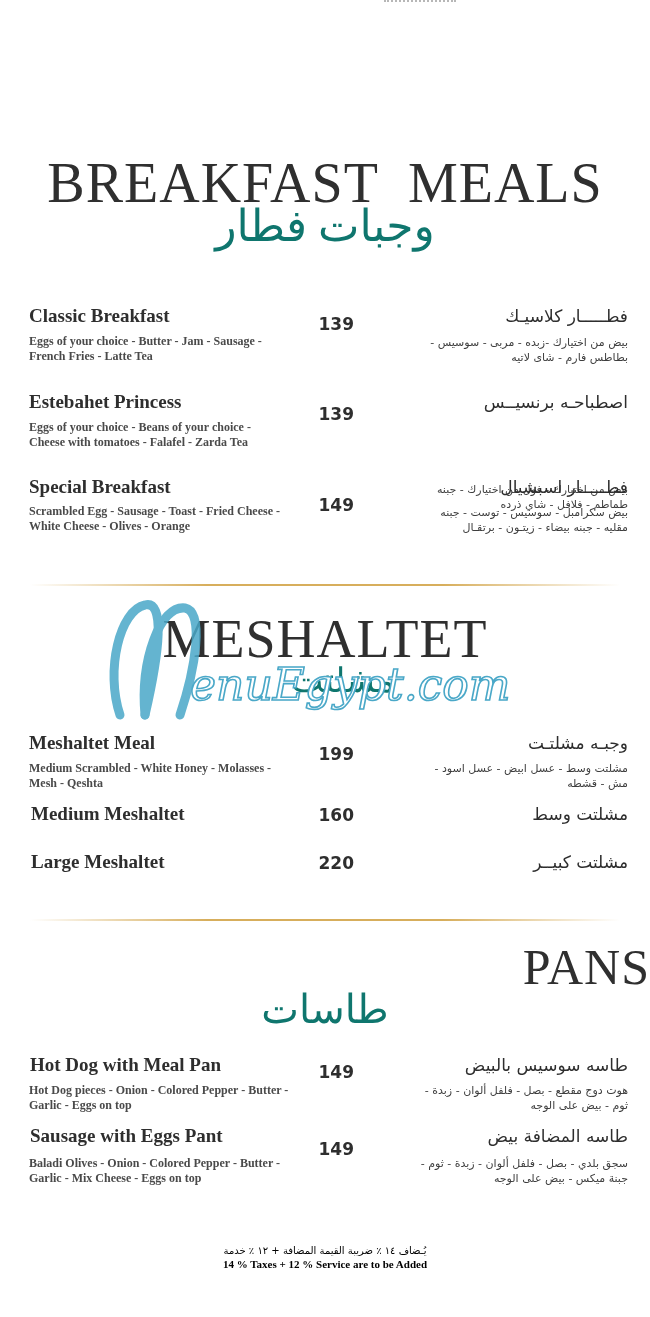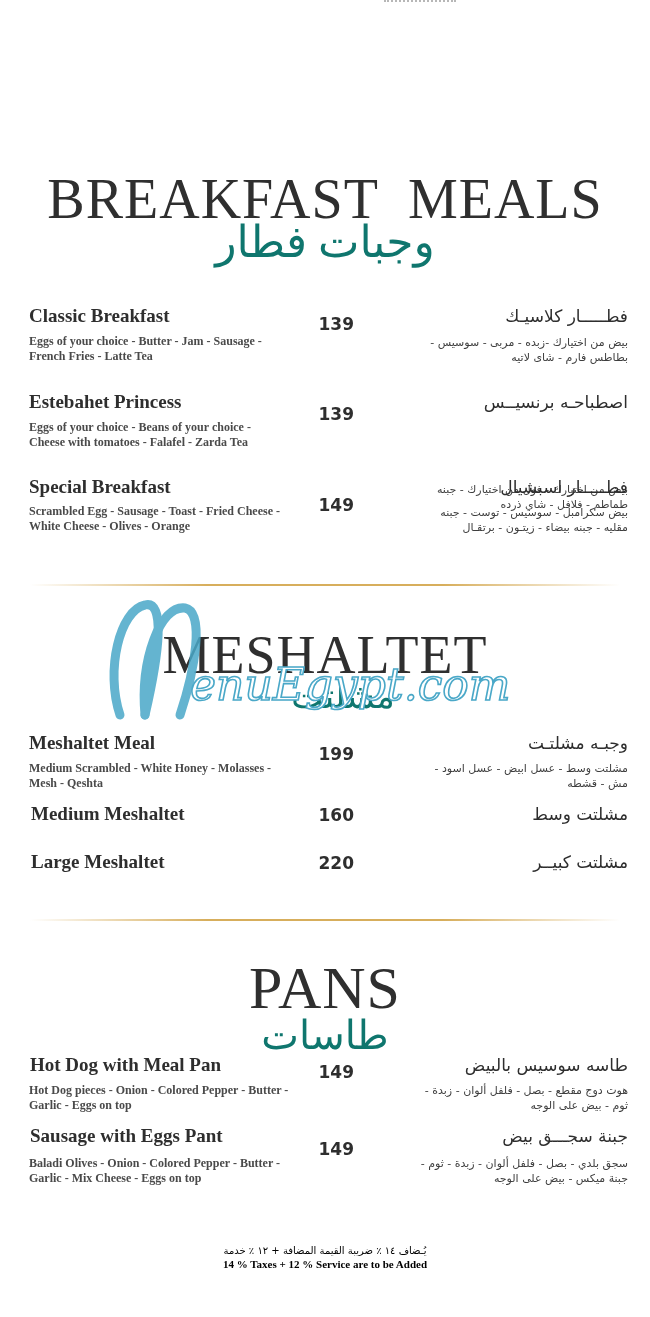--- a/index.html
+++ b/index.html
@@ -3,21 +3,21 @@
   <meta charset="utf-8">
   <style>
     html, body { margin: 0; padding: 0; background: #ffffff; }
     body { width: 650px; height: 1317px; position: relative; overflow: hidden;
            font-family: "Liberation Serif", "DejaVu Serif", serif; color: #2b2b2b; }
     .topmark { position: absolute; left: 384px; top: 0; width: 72px; height: 3px;
                border-top: 2px dotted #9a9a9a; opacity: .7; }
 
     .section-title { position: absolute; left: 0; width: 650px; text-align: center; }
     .title-en { font-family: "Liberation Serif", "DejaVu Serif", serif; font-weight: normal;
-                color: #2f2f2f; letter-spacing: 1px; line-height: 1; margin-top: 16px; }
+                color: #2f2f2f; letter-spacing: 1px; line-height: 1; }
     .title-ar { font-family: Liberation Serif, serif; color: #0f766e; line-height: 1; }
 
     .divider { position: absolute; left: 30px; width: 590px; height: 2px;
                background: linear-gradient(90deg, rgba(209,165,75,0) 0%, #d7ae5c 30%, #d7ae5c 70%, rgba(209,165,75,0) 100%); }
 
     .item { position: absolute; left: 0; width: 650px; }
     .item .name-en { position: absolute; left: 29px; font-family: "Liberation Serif", "DejaVu Serif", serif;
                      font-weight: bold; font-size: 19px; color: #2e2e2e; white-space: nowrap; }
     .item .desc-en { position: absolute; left: 29px; width: 260px; font-family: "Liberation Serif", "DejaVu Serif", serif;
                      font-weight: bold; font-size: 12px; line-height: 15px; color: #4a4a4a; }
@@ -99,36 +99,36 @@
 
 <div class="item" style="top:851px;">
   <div class="name-en" style="top:0; left:31px;">Large Meshaltet</div>
   <div class="price" style="top:2px;">220</div>
   <div class="name-ar" style="top:1px;">مشلتت كبيــر</div>
 </div>
 
 <div class="divider" style="top:919px;"></div>
 
 <div class="section-title" style="top:942px;">
-  <div class="title-en" style="font-size:60px;">PANS</div>
+  <div class="title-en" style="font-size:50px;text-align:right;">PANS</div>
   <div class="title-ar" style="font-size:40px; margin-top:-2px;">طاسات</div>
 </div>
 
 <div class="item" style="top:1054px;">
   <div class="name-en" style="top:0; left:30px;">Hot Dog with Meal Pan</div>
   <div class="desc-en" style="top:29px; width:280px;">Hot Dog pieces - Onion - Colored Pepper - Butter - Garlic - Eggs on top</div>
   <div class="price" style="top:8px;">149</div>
   <div class="name-ar" style="top:1px;">طاسه سوسيس بالبيض</div>
   <div class="desc-ar" style="top:29px;">هوت دوج مقطع - بصل - فلفل ألوان - زبدة - ثوم - بيض على الوجه</div>
 </div>
 
 <div class="item" style="top:1125px;">
   <div class="name-en" style="top:0; left:30px;">Sausage with Eggs Pant</div>
   <div class="desc-en" style="top:31px; width:280px;">Baladi Olives - Onion - Colored Pepper - Butter - Garlic - Mix Cheese - Eggs on top</div>
   <div class="price" style="top:14px;">149</div>
-  <div class="name-ar" style="top:1px;">جبنة سجـــق بيض</div>
+  <div class="name-ar" style="top:1px;">طاسه المضافة بيض</div>
   <div class="desc-ar" style="top:31px;">سجق بلدي - بصل - فلفل ألوان - زبدة - ثوم - جبنة ميكس - بيض على الوجه</div>
 </div>
 
 <div class="footer" style="top:1245px;">
   <div class="ar">يُـضاف ١٤ ٪ ضريبة القيمة المضافة + ١٢ ٪ خدمة</div>
   <div class="en">14 % Taxes + 12 % Service are to be Added</div>
 </div>
 
 </body></html>

